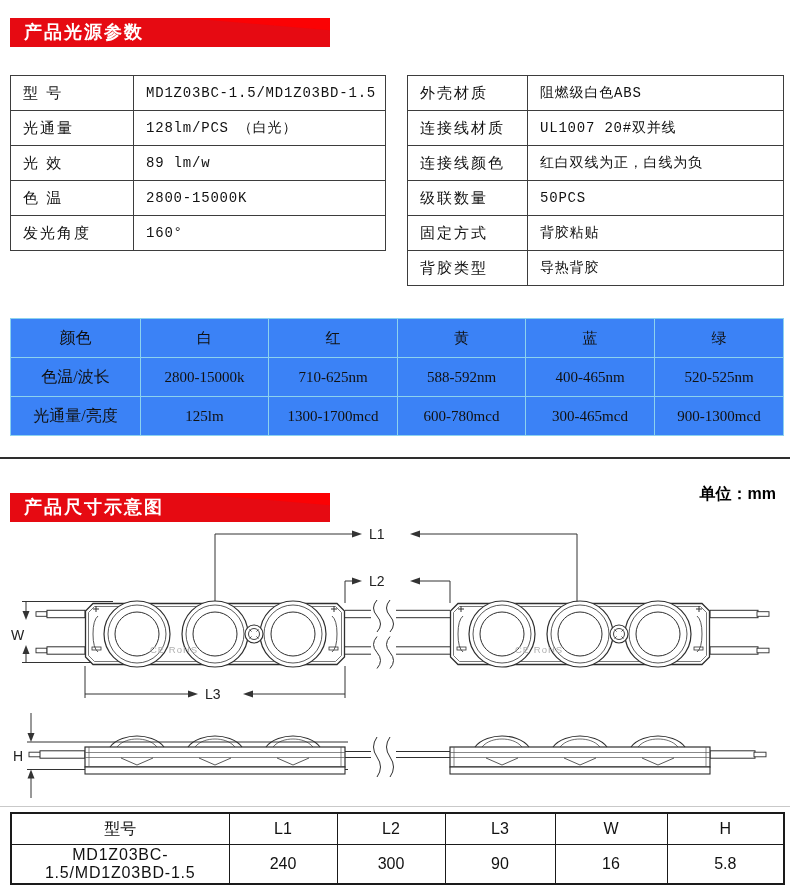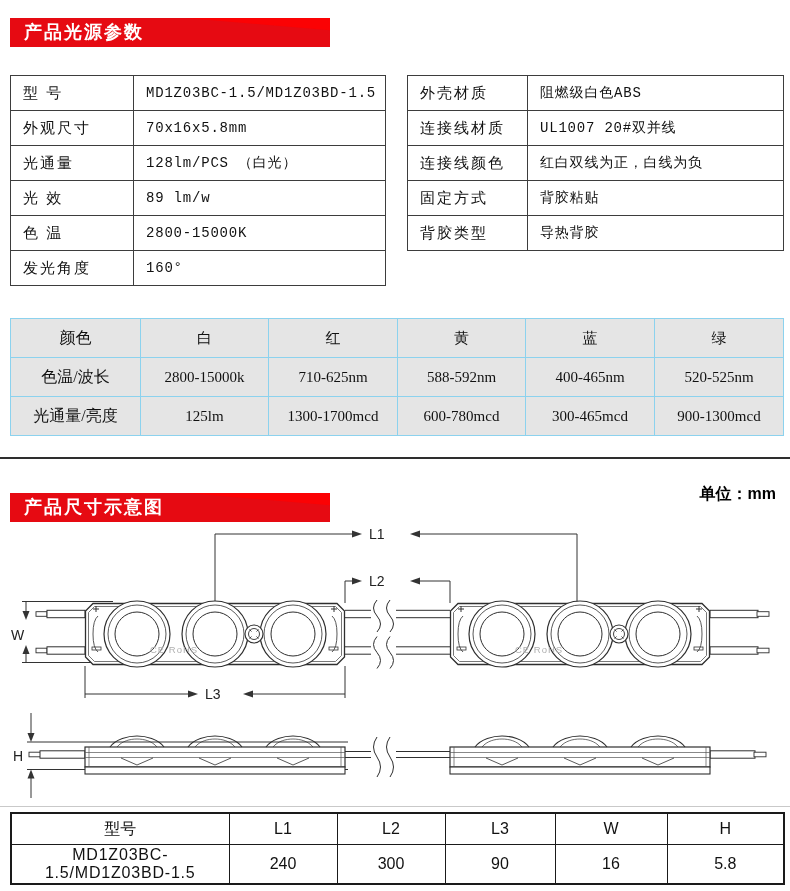--- a/index.html
+++ b/index.html
@@ -20,21 +20,21 @@
   .spec .lbl{padding-left:12px;font-size:15px;letter-spacing:2px;
       font-family:Liberation Sans, sans-serif;}
   .spec .val{padding-left:12px;font-size:14px;letter-spacing:0.8px;
       font-family:"Liberation Mono","DejaVu Sans Mono",monospace;}
   #spec-left{left:10px;width:375px;}
   #spec-right{left:407px;width:376px;}
 
   
   #color-table{position:absolute;left:10px;top:318px;width:773px;}
   #color-table td{border:1px solid #8cd2ee;height:36px;text-align:center;vertical-align:middle;
-      font-family:"Liberation Serif","DejaVu Serif",serif;font-size:15px;background:#e5e5e5;}
+      font-family:"Liberation Serif","DejaVu Serif",serif;font-size:15px;background:#3b82f6;}
   #color-table td.first{font-size:16px;}
 
   .divider-dark{position:absolute;left:0;top:457px;width:790px;height:2px;background:#2e2e2e;}
   .divider-light{position:absolute;left:0;top:806px;width:790px;height:1px;background:#c9c9c9;}
 
   .unit{position:absolute;right:14px;top:484px;font-size:16px;font-weight:600;color:#000;}
 
   
   #dim-table{position:absolute;left:10px;top:812px;width:773px;border:2px solid #1a1a1a;}
   #dim-table td{border:1px solid #1a1a1a;text-align:center;vertical-align:middle;background:#fff;}
@@ -60,24 +60,20 @@
     <colgroup>
         <col style="width:123px">
         <col style="width:252px">
       </colgroup>
     <tbody>
         <tr>
           <td class="lbl">型 号</td>
           <td class="val">MD1Z03BC-1.5/MD1Z03BD-1.5</td>
         </tr>
     <tr>
-          <td class="lbl">外观尺寸</td>
-          <td class="val">70x16x5.8mm</td>
-        </tr>
-    <tr>
           <td class="lbl">光通量</td>
           <td class="val">128lm/PCS （白光）</td>
         </tr>
     <tr>
           <td class="lbl">光 效</td>
           <td class="val">89 lm/w</td>
         </tr>
     <tr>
           <td class="lbl">色 温</td>
           <td class="val">2800-15000K</td>
@@ -99,20 +95,24 @@
           <td class="lbl">外壳材质</td>
           <td class="val">阻燃级白色ABS</td>
         </tr>
     <tr>
           <td class="lbl">连接线材质</td>
           <td class="val">UL1007  20#双并线</td>
         </tr>
     <tr>
           <td class="lbl">连接线颜色</td>
           <td class="val">红白双线为正，白线为负</td>
+        </tr>
+    <tr>
+          <td class="lbl">级联数量</td>
+          <td class="val">50PCS</td>
         </tr>
     <tr>
           <td class="lbl">固定方式</td>
           <td class="val">背胶粘贴</td>
         </tr>
     <tr>
           <td class="lbl">背胶类型</td>
           <td class="val">导热背胶</td>
         </tr>
   </tbody>

